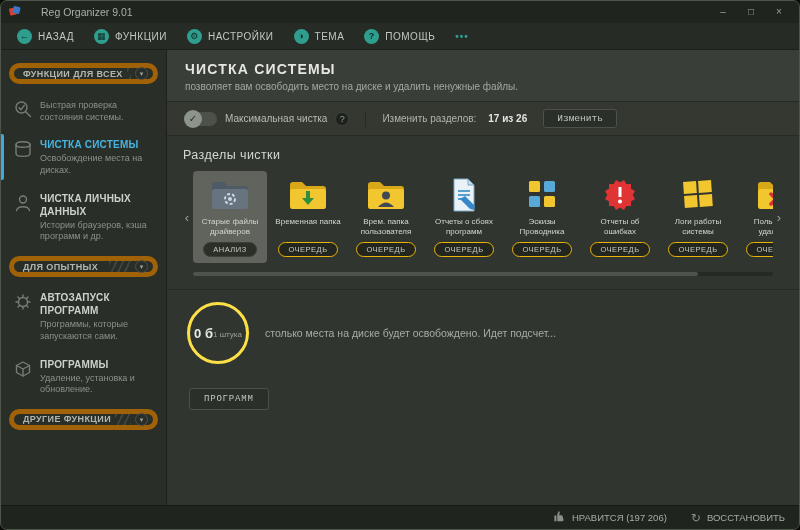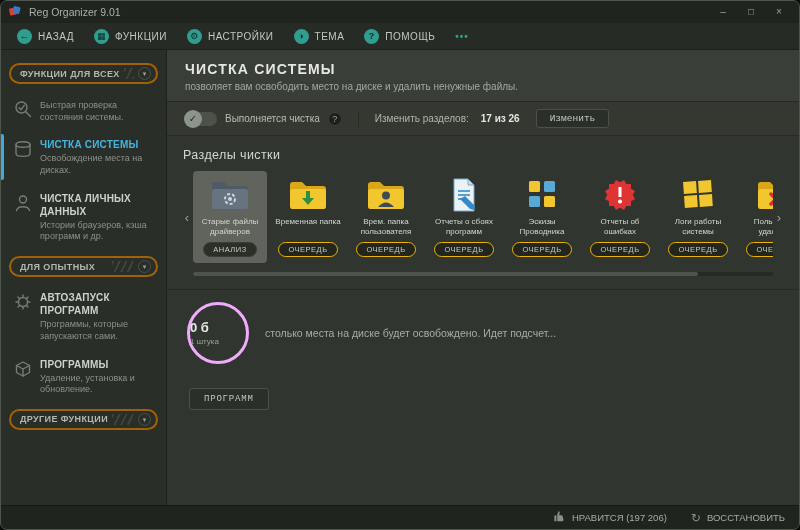--- a/index.html
+++ b/index.html
@@ -3,42 +3,42 @@
 <meta charset="utf-8">
 <style>
   html,body{margin:0;padding:0;width:800px;height:530px;background:#0a0c0a;
     font-family:"Liberation Sans","DejaVu Sans",sans-serif;overflow:hidden;}
   *{box-sizing:border-box;}
   .window{position:absolute;inset:0;border-radius:7px;border:1px solid #4e564c;
     background:#2c302b;display:flex;flex-direction:column;overflow:hidden;}
 
   
   .titlebar{height:22px;background:#20241f;display:flex;align-items:center;
-    padding:0 8px;gap:8px;flex:0 0 auto;}
+    padding:0 8px;gap:20px;flex:0 0 auto;}
   .titlebar .wtitle{font-size:10.5px;color:#aab0a8;flex:1;}
   .winctl{display:flex;gap:4px;}
   .winbtn{width:24px;height:16px;text-align:center;line-height:15px;color:#9aa098;
     font-size:10px;cursor:default;border-radius:3px;}
 
   
   .menubar{height:27px;background:#272b26;border-bottom:1px solid #1b1e1a;
     display:flex;align-items:center;gap:20px;padding:0 16px;flex:0 0 auto;}
   .menuitem{display:flex;align-items:center;gap:6px;font-size:10px;letter-spacing:.5px;
     color:#c2c8c0;cursor:default;}
   .micon{width:15px;height:15px;border-radius:50%;background:#2f9e8e;color:#0f2b26;
     font-size:9px;line-height:15px;text-align:center;font-weight:bold;}
   .more-dots{color:#2f9e8e;font-size:10px;font-weight:bold;letter-spacing:1px;}
 
   
   .bodyrow{flex:1;display:flex;min-height:0;}
 
   
   .sidebar{width:166px;background:#2a2e29;border-right:1px solid #1d211c;
     padding:8px 8px 8px 8px;flex:0 0 auto;}
-  .sechead{border:2px solid #a16207;border-radius:11px;height:21px;display:flex;
+  .sechead{border:5px solid #a16207;border-radius:11px;height:21px;display:flex;
     align-items:center;padding:0 5px 0 9px;margin:5px 0 7px;gap:4px;}
   .sechead .slabel{font-size:9px;font-weight:bold;letter-spacing:.4px;color:#b2b8b0;flex:1;white-space:nowrap;}
   .stripes{width:22px;height:11px;background:repeating-linear-gradient(115deg,#3e443d 0 2px,transparent 2px 6px);}
   .chev{width:13px;height:13px;border:1px solid #4a504a;border-radius:50%;color:#9aa098;
     font-size:7px;line-height:12px;text-align:center;flex:0 0 auto;}
   .sideitem{display:flex;gap:7px;padding:7px 2px 8px 4px;position:relative;cursor:default;}
   .sideicon{width:20px;height:20px;flex:0 0 auto;margin-top:1px;}
   .sideicon svg{stroke:#777d75;fill:none;stroke-width:1.4;stroke-linecap:round;stroke-linejoin:round;}
   .sititle{font-size:10px;font-weight:bold;letter-spacing:.2px;color:#ccd2ca;line-height:1.3;}
   .sidesc{font-size:9px;color:#8b918a;line-height:1.3;margin-top:2px;}
@@ -77,22 +77,22 @@
   .ctitle{font-size:8px;color:#d2d6d0;text-align:center;line-height:1.25;height:21px;overflow:hidden;width:70px;}
   .cbadge{margin-top:4px;font-size:7.5px;letter-spacing:.5px;color:#c6ccc4;background:#22261f;
     border:1px solid #eab308;border-radius:8px;padding:2px 9px;white-space:nowrap;}
   .card.selected .cbadge{background:#2b2f28;border-color:#3a3e37;}
   .hscroll{height:4px;background:#262a24;border-radius:2px;margin:9px 10px 0;position:relative;}
   .hthumb{position:absolute;left:0;top:0;height:4px;width:87%;background:#4e544c;border-radius:2px;}
 
   .scansec{border-top:1px solid #262a25;margin:13px -16px 0;padding:12px 20px 0;}
   .scantitle{font-size:13px;color:#d8dcd6;margin-bottom:16px;}
   .scanrow{display:flex;align-items:center;gap:16px;}
-  .sizecircle{width:62px;height:62px;border:3px solid #f0abfc;border-radius:50%;display:flex;
-    flex-direction:column;align-items:flex-start;justify-content:center;flex:0 0 auto;}
+  .sizecircle{width:62px;height:62px;border:3px solid #fde047;border-radius:50%;display:flex;
+    align-items:center;justify-content:center;flex:0 0 auto;}
   .sizeval{font-size:13px;font-weight:bold;color:#e8ebe6;}
   .countval{font-size:8px;color:#9aa098;margin-top:2px;}
   .scandesc{font-size:10.5px;color:#a6aca4;}
   .abort{margin:24px 0 0 2px;letter-spacing:.8px;padding:5px 14px;font-size:9px;}
 
   
   .statusbar{height:24px;background:#20241f;border-top:1px solid #161915;display:flex;
     align-items:center;justify-content:flex-end;gap:24px;padding:0 14px;flex:0 0 auto;}
   .sbitem{display:flex;align-items:center;gap:6px;font-size:9.5px;color:#a6aca4;cursor:default;}
   .ricon{font-size:12px;color:#8a9088;}
@@ -236,21 +236,21 @@
 
       <div class="mainhead">
         <div class="ptitle">ЧИСТКА СИСТЕМЫ</div>
         <div class="psub">позволяет вам освободить место на диске и удалить ненужные файлы.</div>
       </div>
 
       <div class="togglerow">
         <span class="toggle">
           <span class="knob">✓</span>
         </span>
-        <span class="tlabel">Выполняется чистка</span>
+        <span class="tlabel">Максимальная чистка</span>
         <span class="qbadge">?</span>
         <span class="vsep"></span>
         <span class="enlabel">Изменить разделов:</span>
         <span class="enval">17 из 26</span>
         <button class="btn" style="margin-left:8px">Изменить</button>
       </div>
 
       <div class="content">
 
         <div class="sectitle">Разделы чистки</div>

